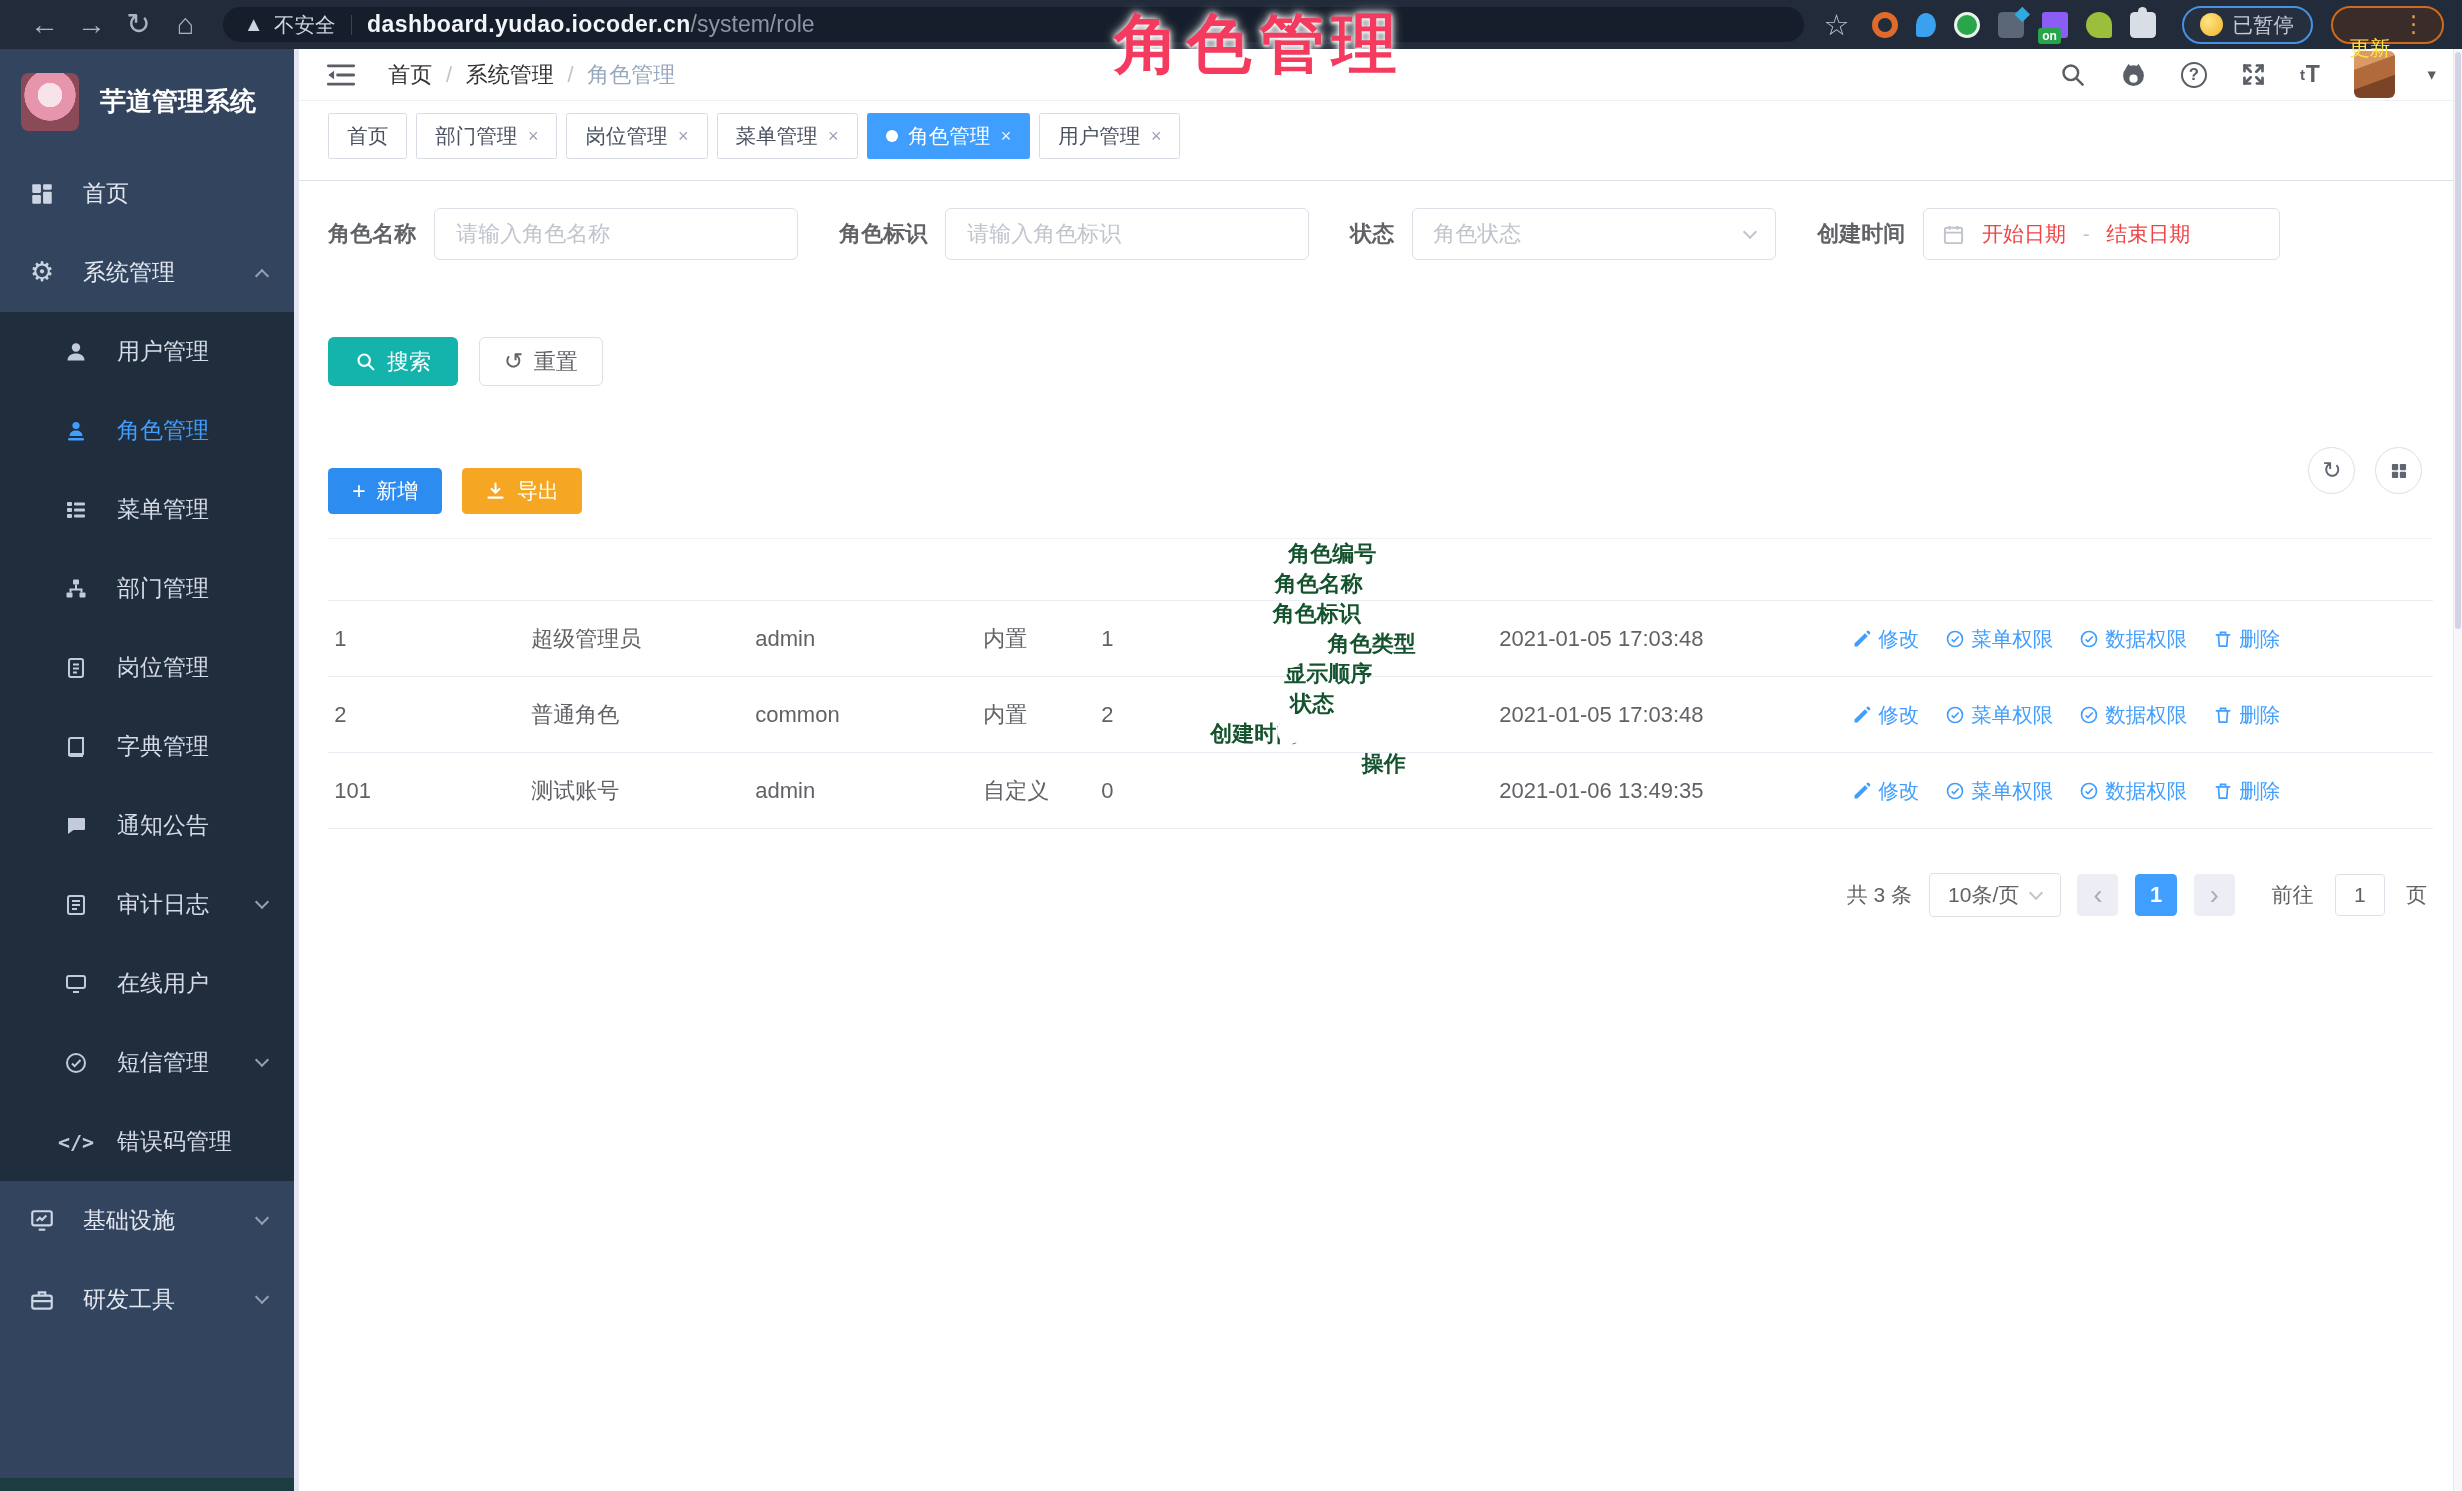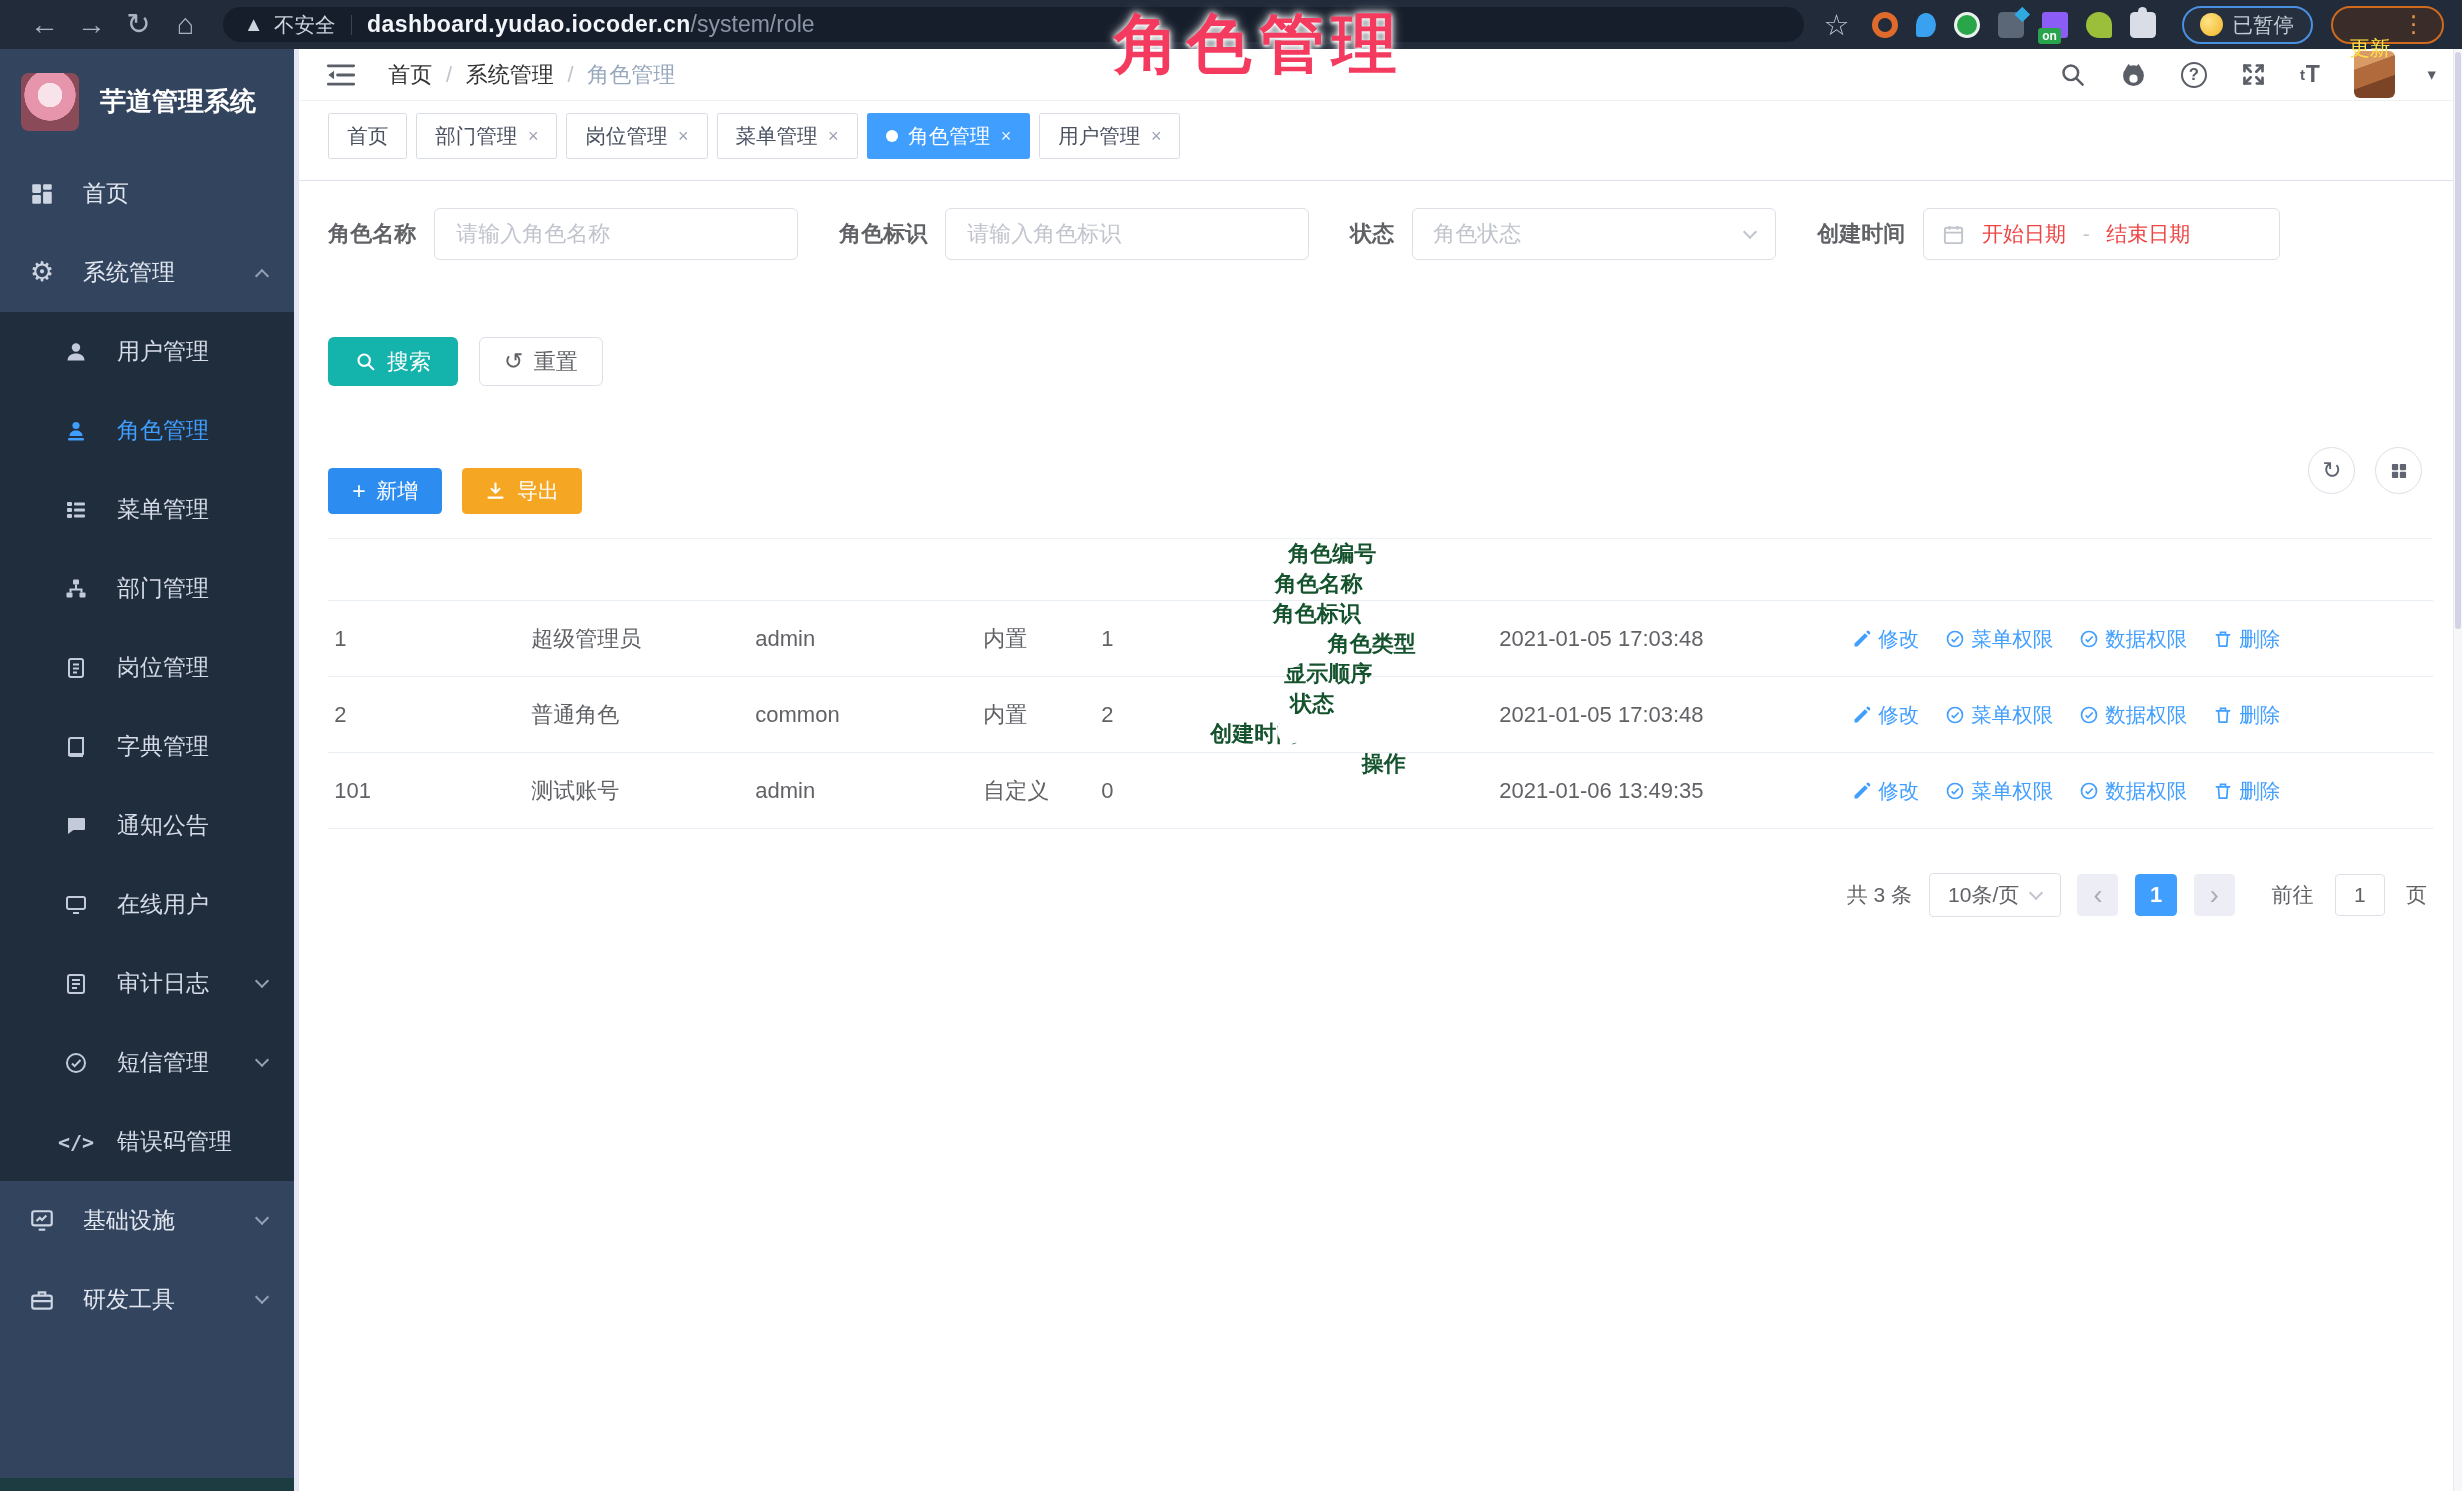--- a/index.html
+++ b/index.html
@@ -273,35 +273,35 @@
           <span class="mi">
             <svg width="24" height="24" viewBox="0 0 24 24" fill="currentColor">
                 <path d="M4 4h16a1 1 0 0 1 1 1v10a1 1 0 0 1-1 1H9.5L4 20z"></path>
               </svg>
           </span>
           <span>通知公告</span>
         </div>
         <div class="s-item">
           <span class="mi">
             <svg width="24" height="24" viewBox="0 0 24 24" fill="none" stroke="currentColor" stroke-width="2">
+                <rect x="4" y="3" width="16" height="18" rx="2"></rect>
+                <path d="M8 8h8M8 12h8M8 16h5"></path>
+              </svg>
+          </span>
+          <span>审计日志</span>
+          <span class="chev down"></span>
+        </div>
+        <div class="s-item">
+          <span class="mi">
+            <svg width="24" height="24" viewBox="0 0 24 24" fill="none" stroke="currentColor" stroke-width="2">
                 <rect x="3" y="4" width="18" height="12" rx="2"></rect>
                 <path d="M9 20h6"></path>
               </svg>
           </span>
           <span>在线用户</span>
-        </div>
-        <div class="s-item">
-          <span class="mi">
-            <svg width="24" height="24" viewBox="0 0 24 24" fill="none" stroke="currentColor" stroke-width="2">
-                <rect x="4" y="3" width="16" height="18" rx="2"></rect>
-                <path d="M8 8h8M8 12h8M8 16h5"></path>
-              </svg>
-          </span>
-          <span>审计日志</span>
-          <span class="chev down"></span>
         </div>
         <div class="s-item">
           <span class="mi">
             <svg width="24" height="24" viewBox="0 0 24 24" fill="none" stroke="currentColor" stroke-width="2">
                 <circle cx="12" cy="12" r="9"></circle>
                 <path d="M8 12.5l2.6 2.6L16.5 9"></path>
               </svg>
           </span>
           <span>短信管理</span>
           <span class="chev down"></span>

